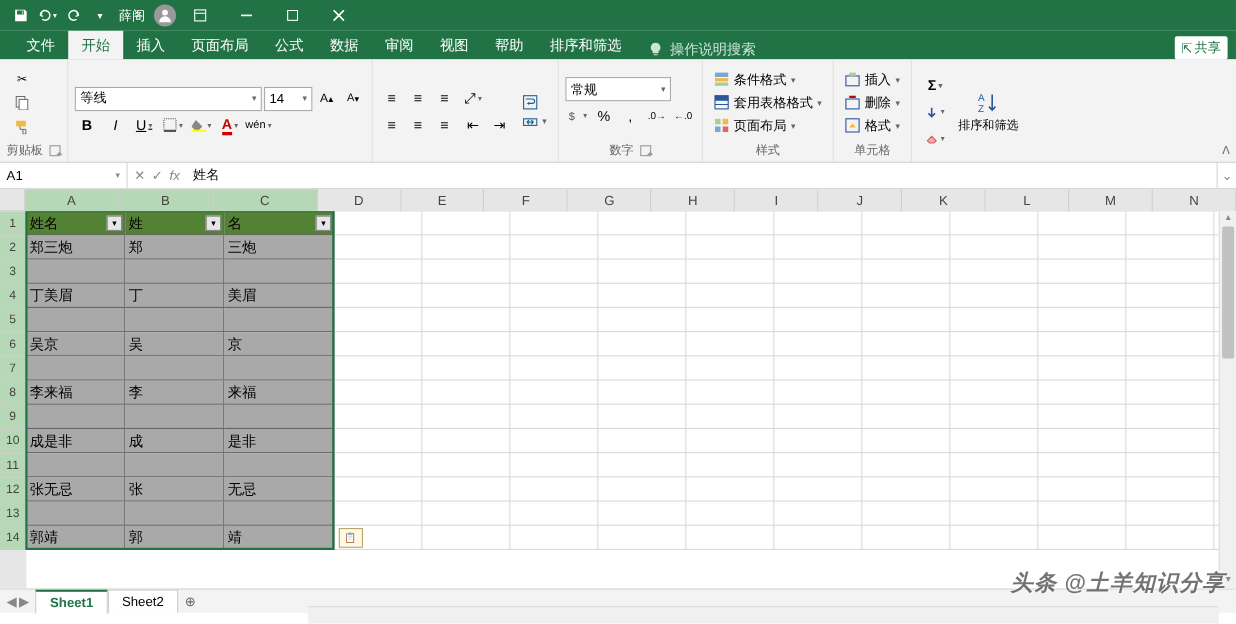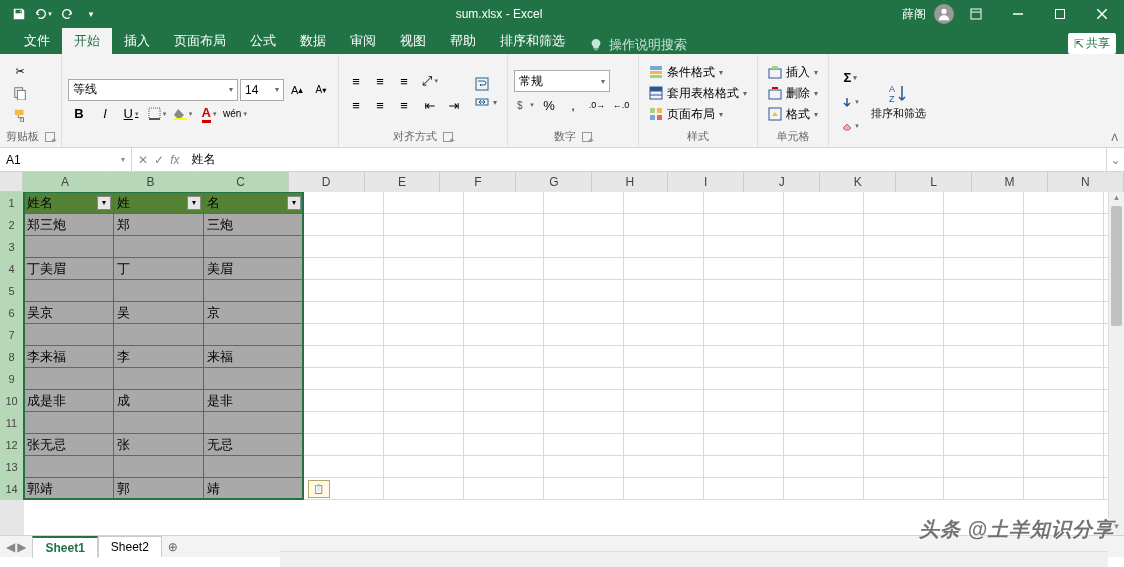--- a/index.html
+++ b/index.html
@@ -53,21 +53,21 @@
 .edit-col { display: flex; flex-direction: column; gap: 2px; }
 
 .find-group { border: 3px solid #ff3b1f; border-radius: 6px; margin: 2px; padding: 6px 10px; display: flex; flex-direction: column; align-items: center; }
 
 .magnifier { width: 26px; height: 26px; }
 
 .ribbon-collapse { position: absolute; right: 6px; bottom: 4px; font-size: 10px; color: #666; cursor: pointer; }
 
 
 .formula-bar { height: 24px; display: flex; border-bottom: 1px solid #d4d4d4; font-size: 12px; }
-.name-box { width: 132px; border-right: 1px solid #d4d4d4; display: flex; align-items: center; padding: 0 6px; justify-content: space-between; }
+.name-box { width: 116px; border-right: 1px solid #d4d4d4; display: flex; align-items: center; padding: 0 6px; justify-content: space-between; }
 .fx-btns { display: flex; align-items: center; padding: 0 6px; gap: 6px; color: #888; }
 .fx-input { flex: 1; display: flex; align-items: center; padding: 0 6px; }
 .expand-fb { width: 18px; display: flex; align-items: center; justify-content: center; border-left: 1px solid #d4d4d4; color: #888; }
 
 
 .grid-area { position: relative; height: 363px; display: flex; flex-direction: column; }
 .col-headers { height: 20px; display: flex; background: #e6e6e6; border-bottom: 1px solid #ccc; font-size: 12px; }
 .corner { width: 24px; border-right: 1px solid #ccc; background: #e6e6e6; }
 .col-h { height: 20px; border-right: 1px solid #ccc; display: flex; align-items: center; justify-content: center; background: #e6e6e6; color: #444; }
 .col-h.sel { background: #b7d8b7; }
@@ -110,25 +110,20 @@
           <path fill="none" stroke="#fff" stroke-width="1.5" d="M3 8a5 5 0 1 1 2 4M3 8l2-3M3 8l3 1"></path>
         </svg>
         <span style="font-size:7px;color:#fff">▾</span>
       </div>
     <div class="title-icon">
         <svg width="14" height="14" viewBox="0 0 16 16">
           <path fill="none" stroke="#fff" stroke-width="1.5" d="M13 8a5 5 0 1 0-2 4M13 8l-2-3M13 8l-3 1"></path>
         </svg>
       </div>
     <div class="title-icon" style="color:#fff;font-size:9px">▾</div>
-  </div>
-  <div class="title-center">
-    <span>sum.xlsx</span>
-    <span> - </span>
-    <span>Excel</span>
   </div>
   <div class="title-right">
     <span style="padding:0 6px">薛阁</span>
     <div class="avatar">
         <svg width="14" height="14" viewBox="0 0 16 16">
           <circle cx="8" cy="5" r="3" fill="#fff"></circle>
           <path fill="#fff" d="M2 15a6 6 0 0 1 12 0z"></path>
         </svg>
       </div>
     <div class="win-btn">
@@ -279,24 +274,20 @@
           </div>
         <div class="style-item">
             <svg width="14" height="14" viewBox="0 0 14 14">
               <rect x="1" y="4" width="12" height="6" fill="none" stroke="#1e6091"></rect>
               <path d="M4 7h6M4 7l2-2M4 7l2 2M10 7l-2-2M10 7l-2 2" fill="none" stroke="#1e6091"></path>
             </svg>
             <span style="font-size:8px;color:#666">▾</span>
           </div>
       </div>
     </div>
-    <div class="group-label">
-        <span>对齐方式</span>
-        <span class="launcher"></span>
-      </div>
   </div>
 
   <div class="group">
     <div class="group-body">
       <div class="num-group">
         <div class="font-select" style="width:96px">
             <span>常规</span>
             <span style="margin-left:auto;font-size:8px;color:#666">▾</span>
           </div>
         <div style="display:flex;gap:2px">

